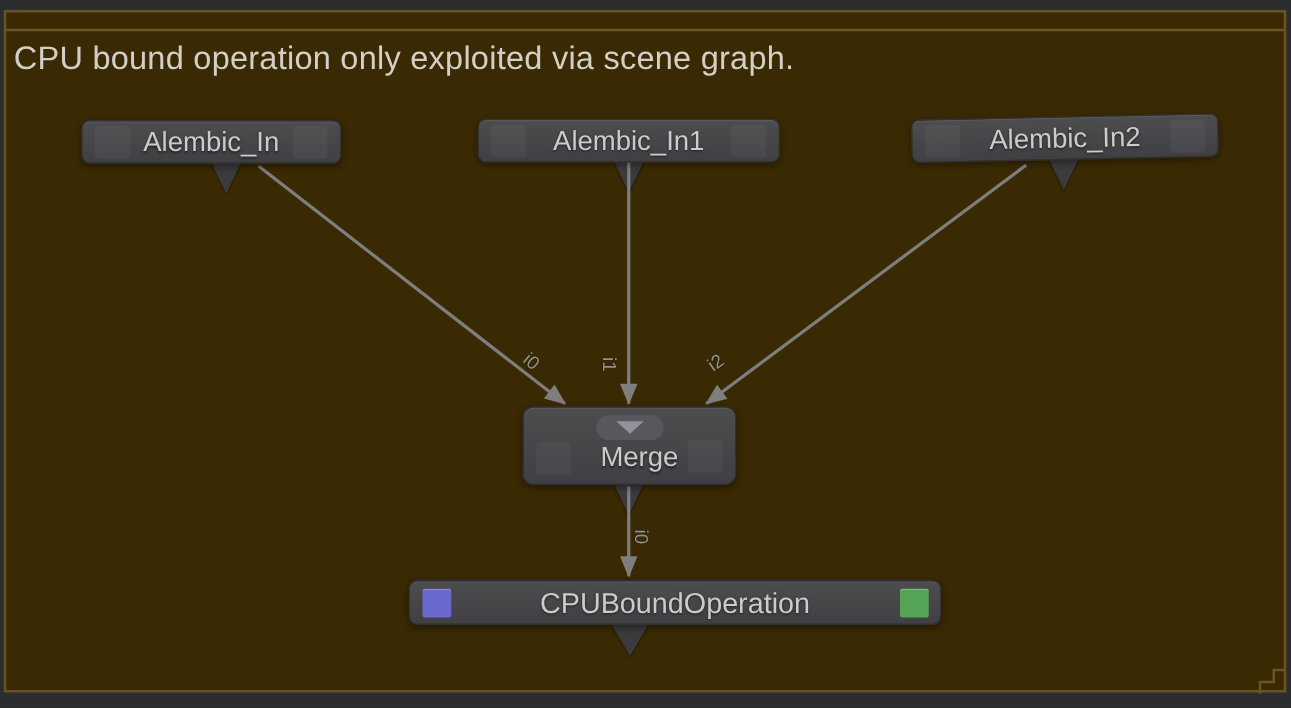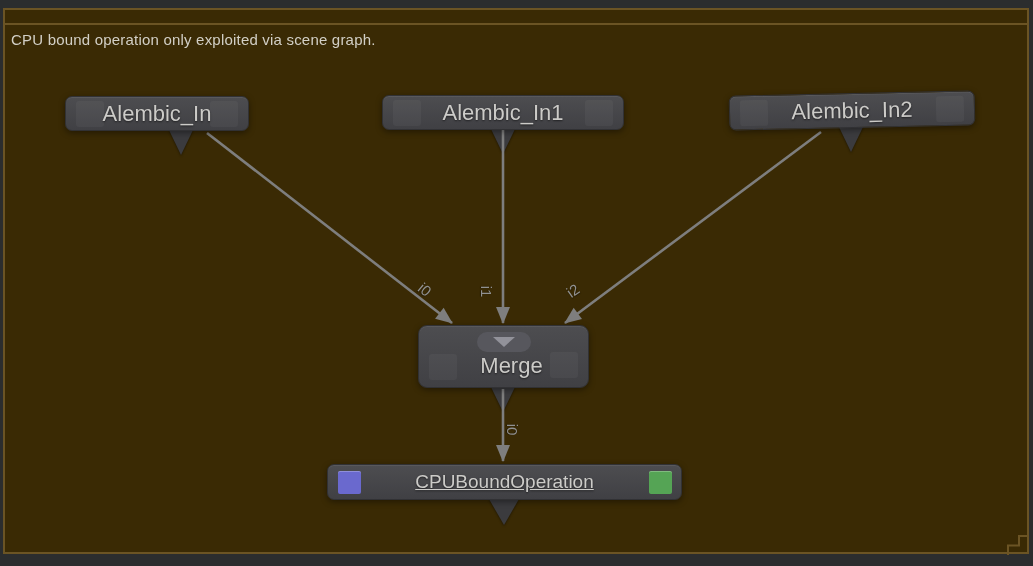--- a/index.html
+++ b/index.html
@@ -11,21 +11,21 @@
   .backdrop{
     position:absolute;left:3px;top:8px;width:1026px;height:546px;
     background:#3a2a04;border:2px solid #6b5424;box-sizing:border-box;
   }
   .backdrop-divider{
     position:absolute;left:0;right:0;top:13px;height:0;
     border-top:2px solid #6b5424;
   }
   .backdrop-title{
     position:absolute;left:6px;top:21px;
-    color:#d2cfc6;font-size:15px;letter-spacing:0.2px;
+    color:#d2cfc6;font-size:26px;letter-spacing:0.2px;
     white-space:nowrap;
   }
   .layer{position:absolute;left:0;top:0;width:1033px;height:566px;}
   
   .port{
     position:absolute;width:0;height:0;
     border-left:12px solid transparent;border-right:12px solid transparent;
     border-top:25px solid #3b3b3e;
     filter:drop-shadow(0 1px 1px rgba(0,0,0,0.45));
   }
@@ -87,21 +87,21 @@
       <path d="M1,1 L18,8 L1,15 Z" fill="#7e7e7e"></path>
     </marker>
   </defs>
   <line x1="207" y1="133" x2="452" y2="323" stroke="#7e7e7e" stroke-width="2.6" marker-end="url(#arrow)"></line>
   <line x1="503" y1="130" x2="503" y2="323" stroke="#7e7e7e" stroke-width="2.6" marker-end="url(#arrow)"></line>
   <line x1="821" y1="132" x2="565" y2="323" stroke="#7e7e7e" stroke-width="2.6" marker-end="url(#arrow)"></line>
   <line x1="503" y1="389" x2="503" y2="461" stroke="#7e7e7e" stroke-width="2.6" marker-end="url(#arrow)"></line>
   <polyline points="1029,536 1019,536 1019,545.5 1008,545.5 1008,555" fill="none" stroke="#6b5424" stroke-width="2"></polyline>
 </svg>
 
-<div class="node" style="left:65px;top:96px;width:184px;height:35px;">
+<div class="node" style="left:65px;top:96px;width:208px;height:35px;">
   <div class="ghost-badge left"></div>
   <span>Alembic_In</span>
   <div class="ghost-badge right"></div>
 </div>
 
 <div class="node" style="left:382px;top:95px;width:242px;height:35px;">
   <div class="ghost-badge left"></div>
   <span>Alembic_In1</span>
   <div class="ghost-badge right"></div>
 </div>
@@ -114,21 +114,21 @@
 
 <div class="node" style="left:418px;top:325px;width:171px;height:63px;border-radius:9px;padding-top:18px;padding-left:16px;">
   <div class="pill">
       <div class="chev"></div>
     </div>
   <div class="ghost-badge left" style="top:28px;"></div>
   <span>Merge</span>
   <div class="ghost-badge right" style="top:26px;"></div>
 </div>
 
-<div class="node" style="left:327px;top:464px;width:355px;height:36px;font-size:19px;text-decoration:underline;">
+<div class="node" style="left:327px;top:464px;width:426px;height:36px;font-size:23px;">
   <div class="flag" style="left:10px;background:#6a69ce;"></div>
   <span>CPUBoundOperation</span>
   <div class="flag" style="right:9px;background:#55a455;"></div>
 </div>
 
 <span class="edge-label" style="left:419px;top:281px;transform:rotate(40deg);">i0</span>
 <span class="edge-label" style="left:481px;top:283px;transform:rotate(90deg);">i1</span>
 <span class="edge-label" style="left:567px;top:282px;transform:rotate(-35deg);">i2</span>
 <span class="edge-label" style="left:507px;top:421px;transform:rotate(90deg);">i0</span>
 

